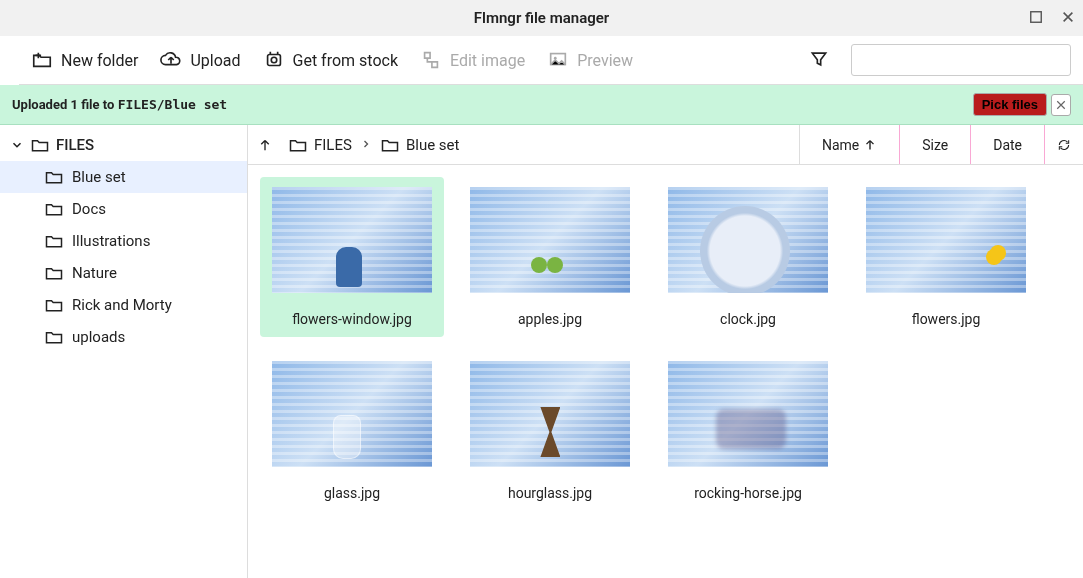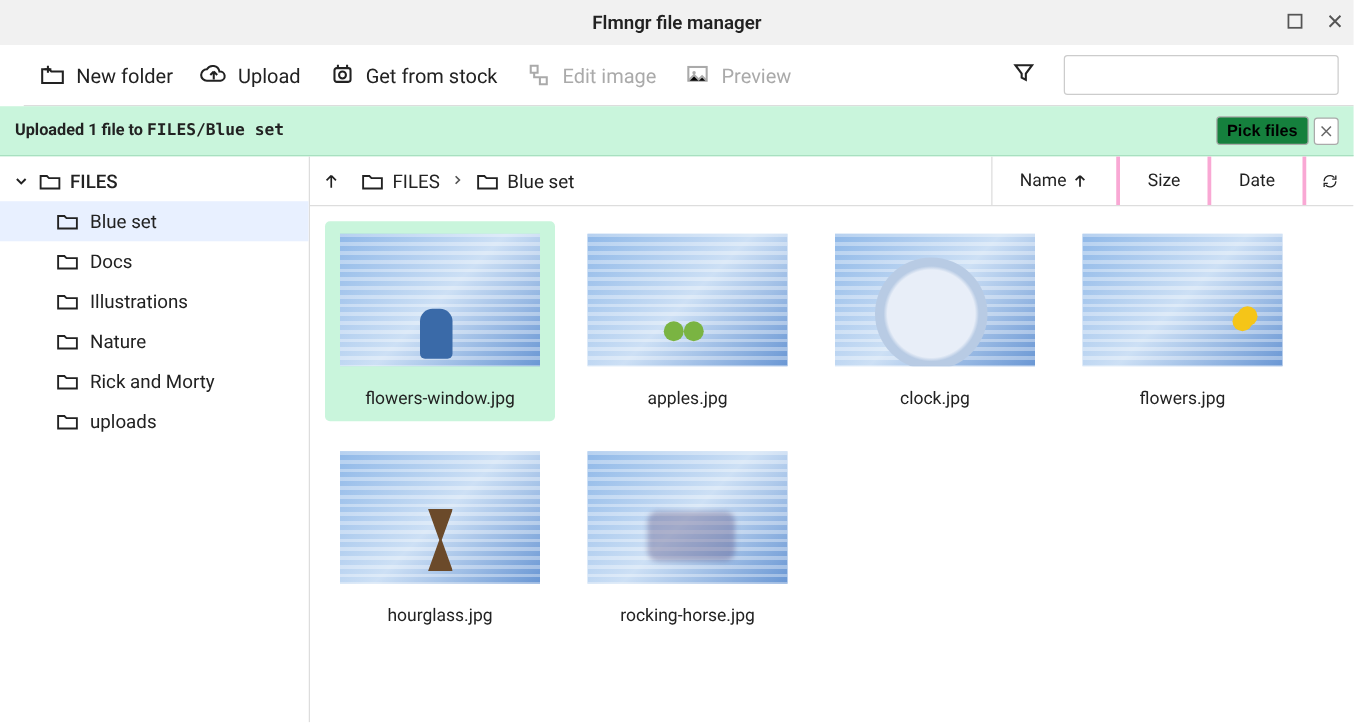--- a/index.html
+++ b/index.html
@@ -18,42 +18,42 @@
 .tbtn svg { width: 22px; height: 22px; }
 .toolbar .spacer { flex: 1; }
 .filter-icon { width: 20px; height: 20px; cursor: pointer; }
 .searchbox { width: 220px; height: 32px; border: 1px solid #ccc; border-radius: 3px; padding: 0 8px; }
 
 
 .notif { background: #c9f5dc; border-bottom: 1px solid #a8e0c0; padding: 8px 12px; display: flex; align-items: center; font-size: 13px; }
 .notif .msg b { font-weight: 700; }
 .notif .msg code { font-family: ui-monospace, Menlo, monospace; font-weight: 700; }
 .notif .nspacer { flex: 1; }
-.notif .pickbtn { background: #15803d; border: 1px solid #aaa; border-radius: 3px; padding: 3px 8px; font-size: 13px; font-weight: 600; cursor: pointer; margin-right: 4px; }
+.notif .pickbtn { background: #b91c1c; border: 1px solid #aaa; border-radius: 3px; padding: 3px 8px; font-size: 13px; font-weight: 600; cursor: pointer; margin-right: 4px; }
 .notif .closebtn { background: #fff; border: 1px solid #aaa; border-radius: 3px; width: 20px; height: 22px; display: flex; align-items: center; justify-content: center; cursor: pointer; color: #666; }
 
 
 .main { flex: 1; display: flex; overflow: hidden; justify-content: center; }
 .sidebar { width: 248px; border-right: 1px solid #ddd; padding-top: 4px; overflow-y: auto; }
 .tree-root { display: flex; align-items: center; gap: 6px; padding: 6px 10px; font-size: 15px; font-weight: 500; cursor: pointer; }
 .tree-root svg.chev { width: 14px; height: 14px; }
 .tree-root svg.fld, .tree-item svg.fld { width: 20px; height: 20px; }
 .tree-item { display: flex; align-items: center; gap: 8px; padding: 6px 10px 6px 44px; font-size: 15px; cursor: pointer; }
 .tree-item.selected { background: #e8f0ff; }
 
 .content { flex: 1; display: flex; flex-direction: column; overflow: hidden; }
 .content-bar { display: flex; align-items: center; border-bottom: 1px solid #ddd; height: 40px; }
 .upbtn { width: 34px; display: flex; justify-content: center; cursor: pointer; }
 .upbtn svg { width: 18px; height: 18px; }
 .breadcrumb { display: flex; align-items: center; gap: 8px; padding-left: 6px; flex: 1; font-size: 15px; }
 .breadcrumb svg.fld { width: 20px; height: 20px; }
 .breadcrumb .sep svg { width: 12px; height: 12px; }
 .breadcrumb .crumb { cursor: pointer; display: flex; align-items: center; gap: 6px; }
 .sortbtns { display: flex; border-left: 1px solid #ddd; height: 100%; }
-.sortbtn { padding: 0 22px; display: flex; align-items: center; gap: 4px; border-right: 3px solid #f9a8d4; cursor: pointer; font-size: 14px; }
+.sortbtn { padding: 0 22px; display: flex; align-items: center; gap: 4px; border-right: 1px solid #f9a8d4; cursor: pointer; font-size: 14px; }
 .sortbtn.refresh { padding: 0 12px; border-right: none; }
 .sortbtn svg { width: 14px; height: 14px; }
 
 .grid { flex: 1; overflow-y: auto; padding: 12px; display: flex; flex-wrap: wrap; gap: 14px 14px; align-content: flex-start; }
 .thumb { width: 184px; display: flex; flex-direction: column; align-items: center; padding: 10px 8px; border-radius: 4px; cursor: pointer; }
 .thumb.selected { background: #c9f5dc; }
 .thumb .img { width: 160px; height: 106px; background: linear-gradient(135deg, #8fb8e8 0%, #cde0f5 50%, #6a97d4 100%); position: relative; overflow: hidden; }
 .thumb .img::before { content: ""; position: absolute; inset: 0; background: repeating-linear-gradient(180deg, rgba(255,255,255,0.35) 0 3px, rgba(0,0,0,0) 3px 7px); mix-blend-mode: screen; }
 .thumb .img .accent { position: absolute; }
 .thumb .label { margin-top: 18px; font-size: 14px; text-align: center; }
@@ -264,20 +264,26 @@
           <div class="label">clock.jpg</div>
         </div>
         <div class="thumb">
           <div class="img">
             <div class="accent acc-flower"></div>
           </div>
           <div class="label">flowers.jpg</div>
         </div>
         <div class="thumb">
           <div class="img">
+            <div class="accent acc-glass"></div>
+          </div>
+          <div class="label">glass.jpg</div>
+        </div>
+        <div class="thumb">
+          <div class="img">
             <div class="accent acc-hourglass"></div>
           </div>
           <div class="label">hourglass.jpg</div>
         </div>
         <div class="thumb">
           <div class="img">
             <div class="accent acc-rock"></div>
           </div>
           <div class="label">rocking-horse.jpg</div>
         </div>

